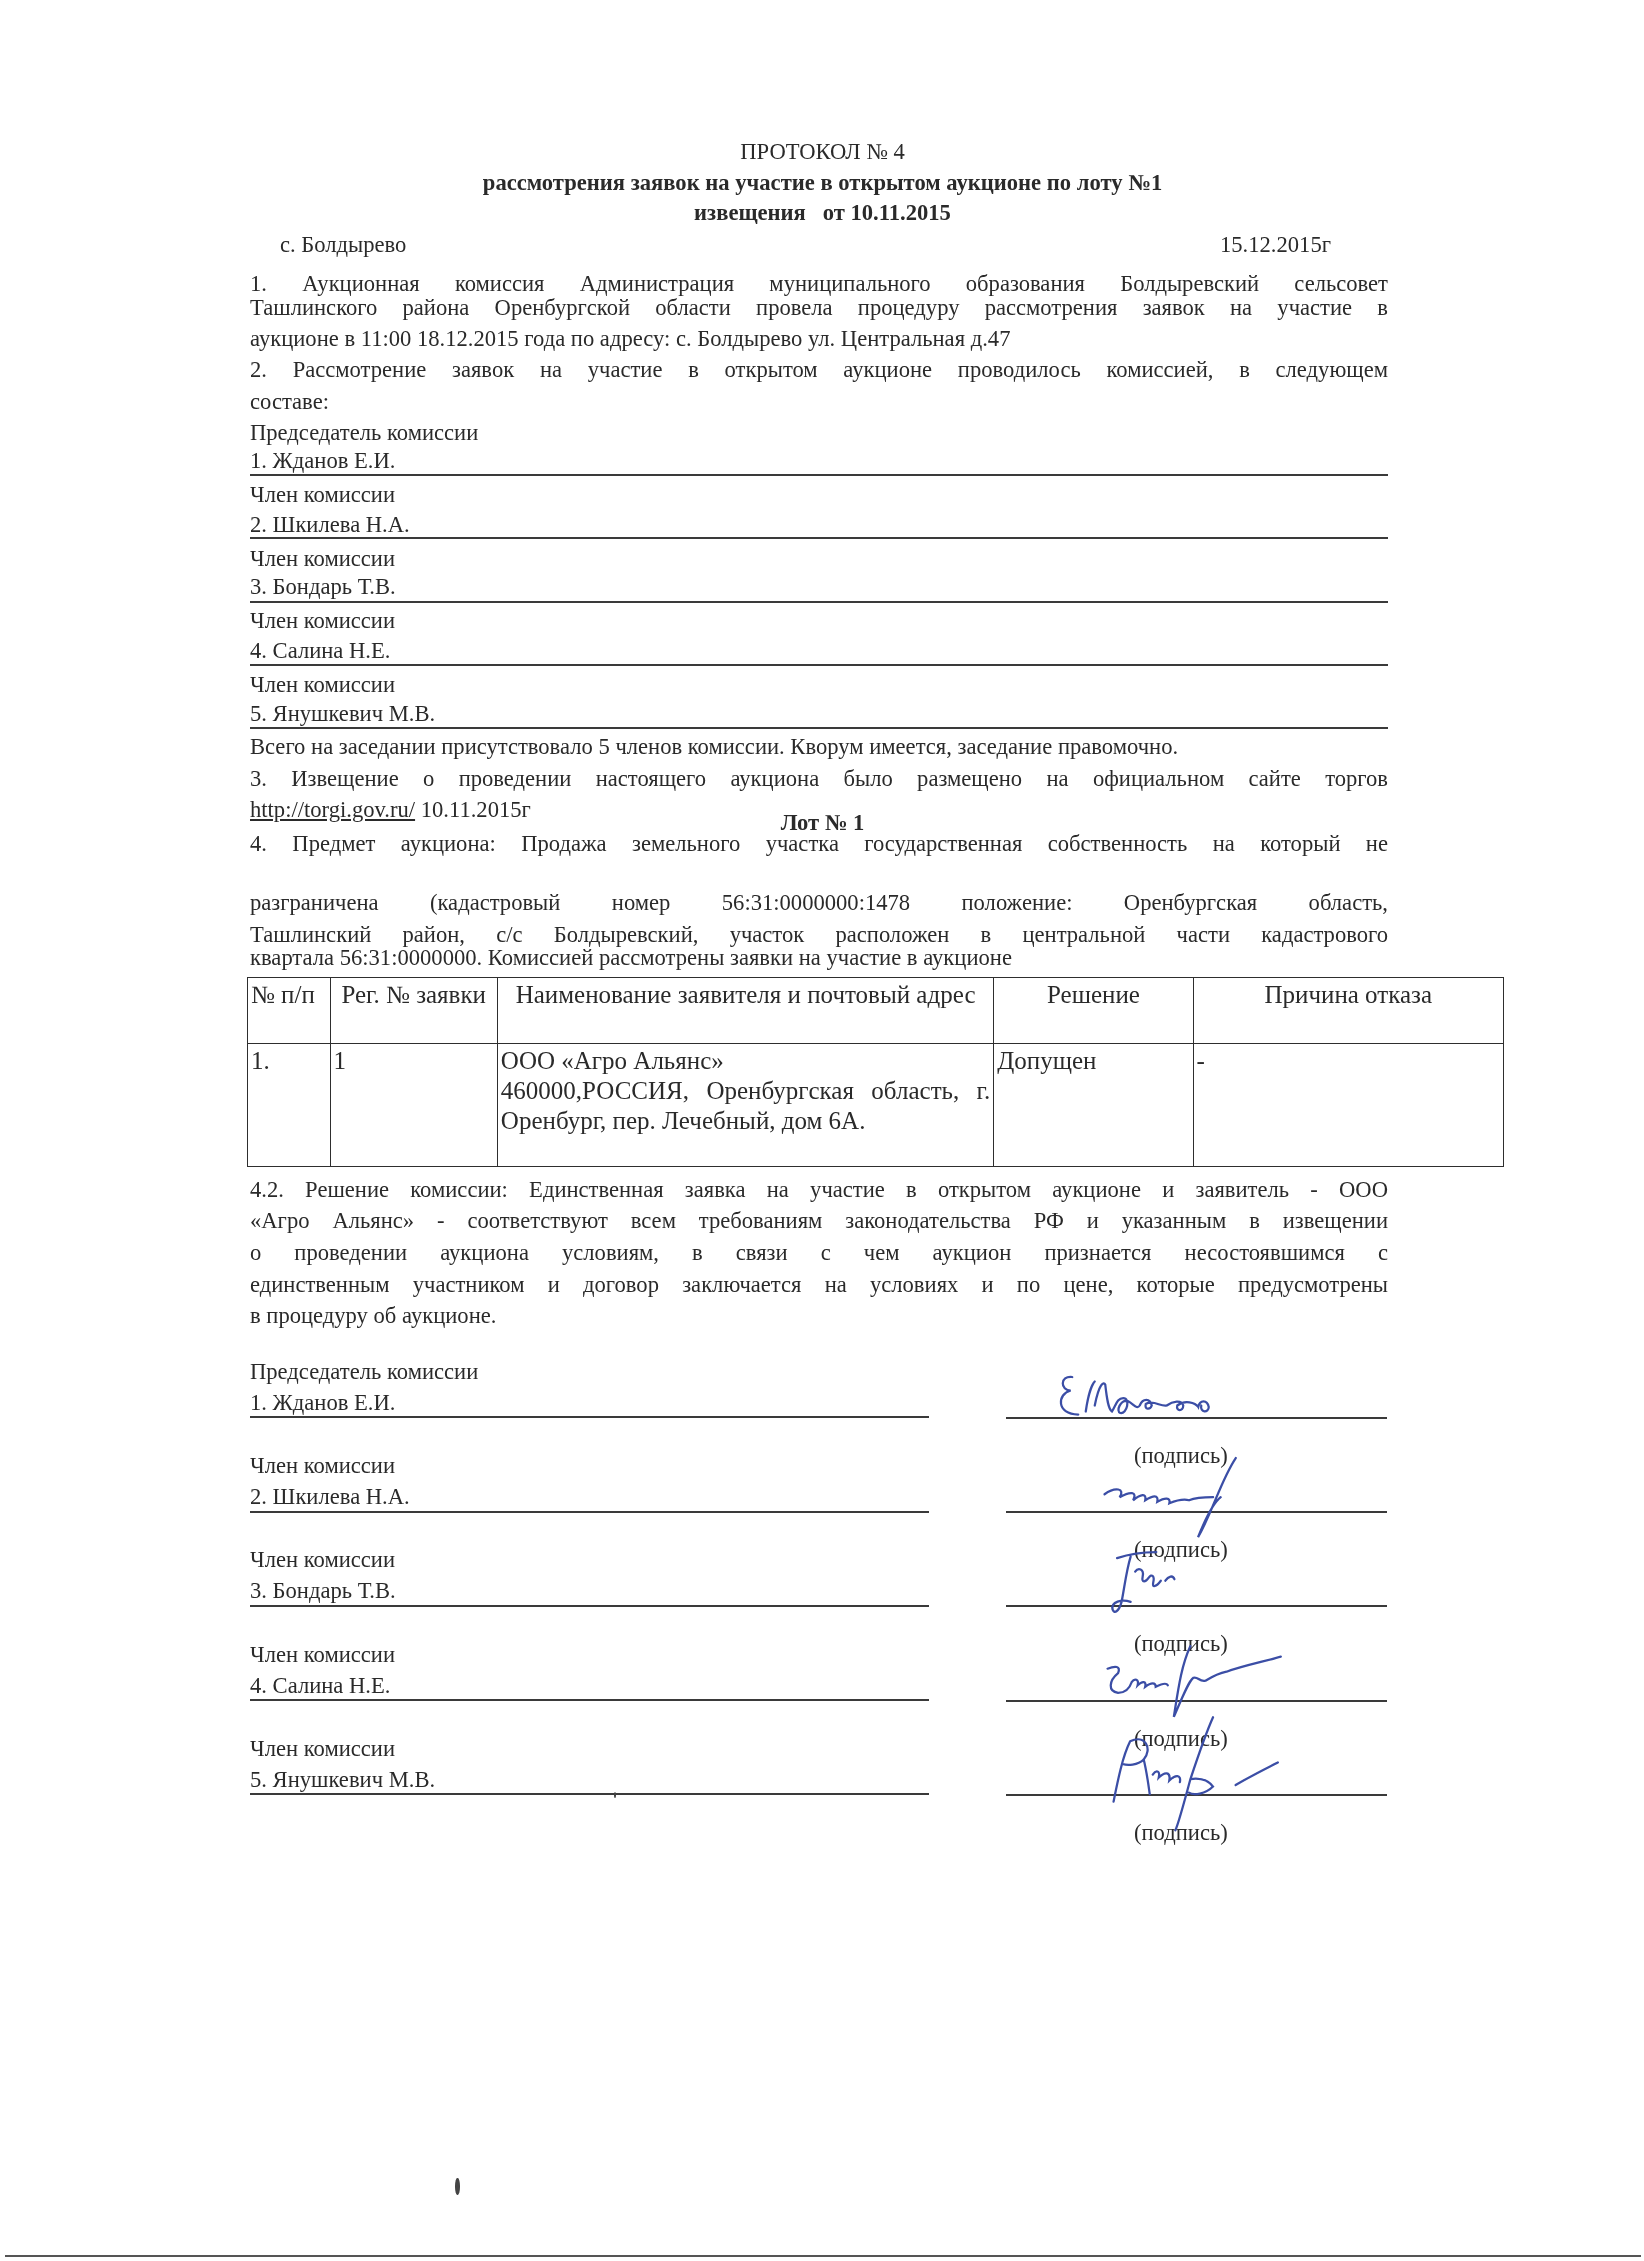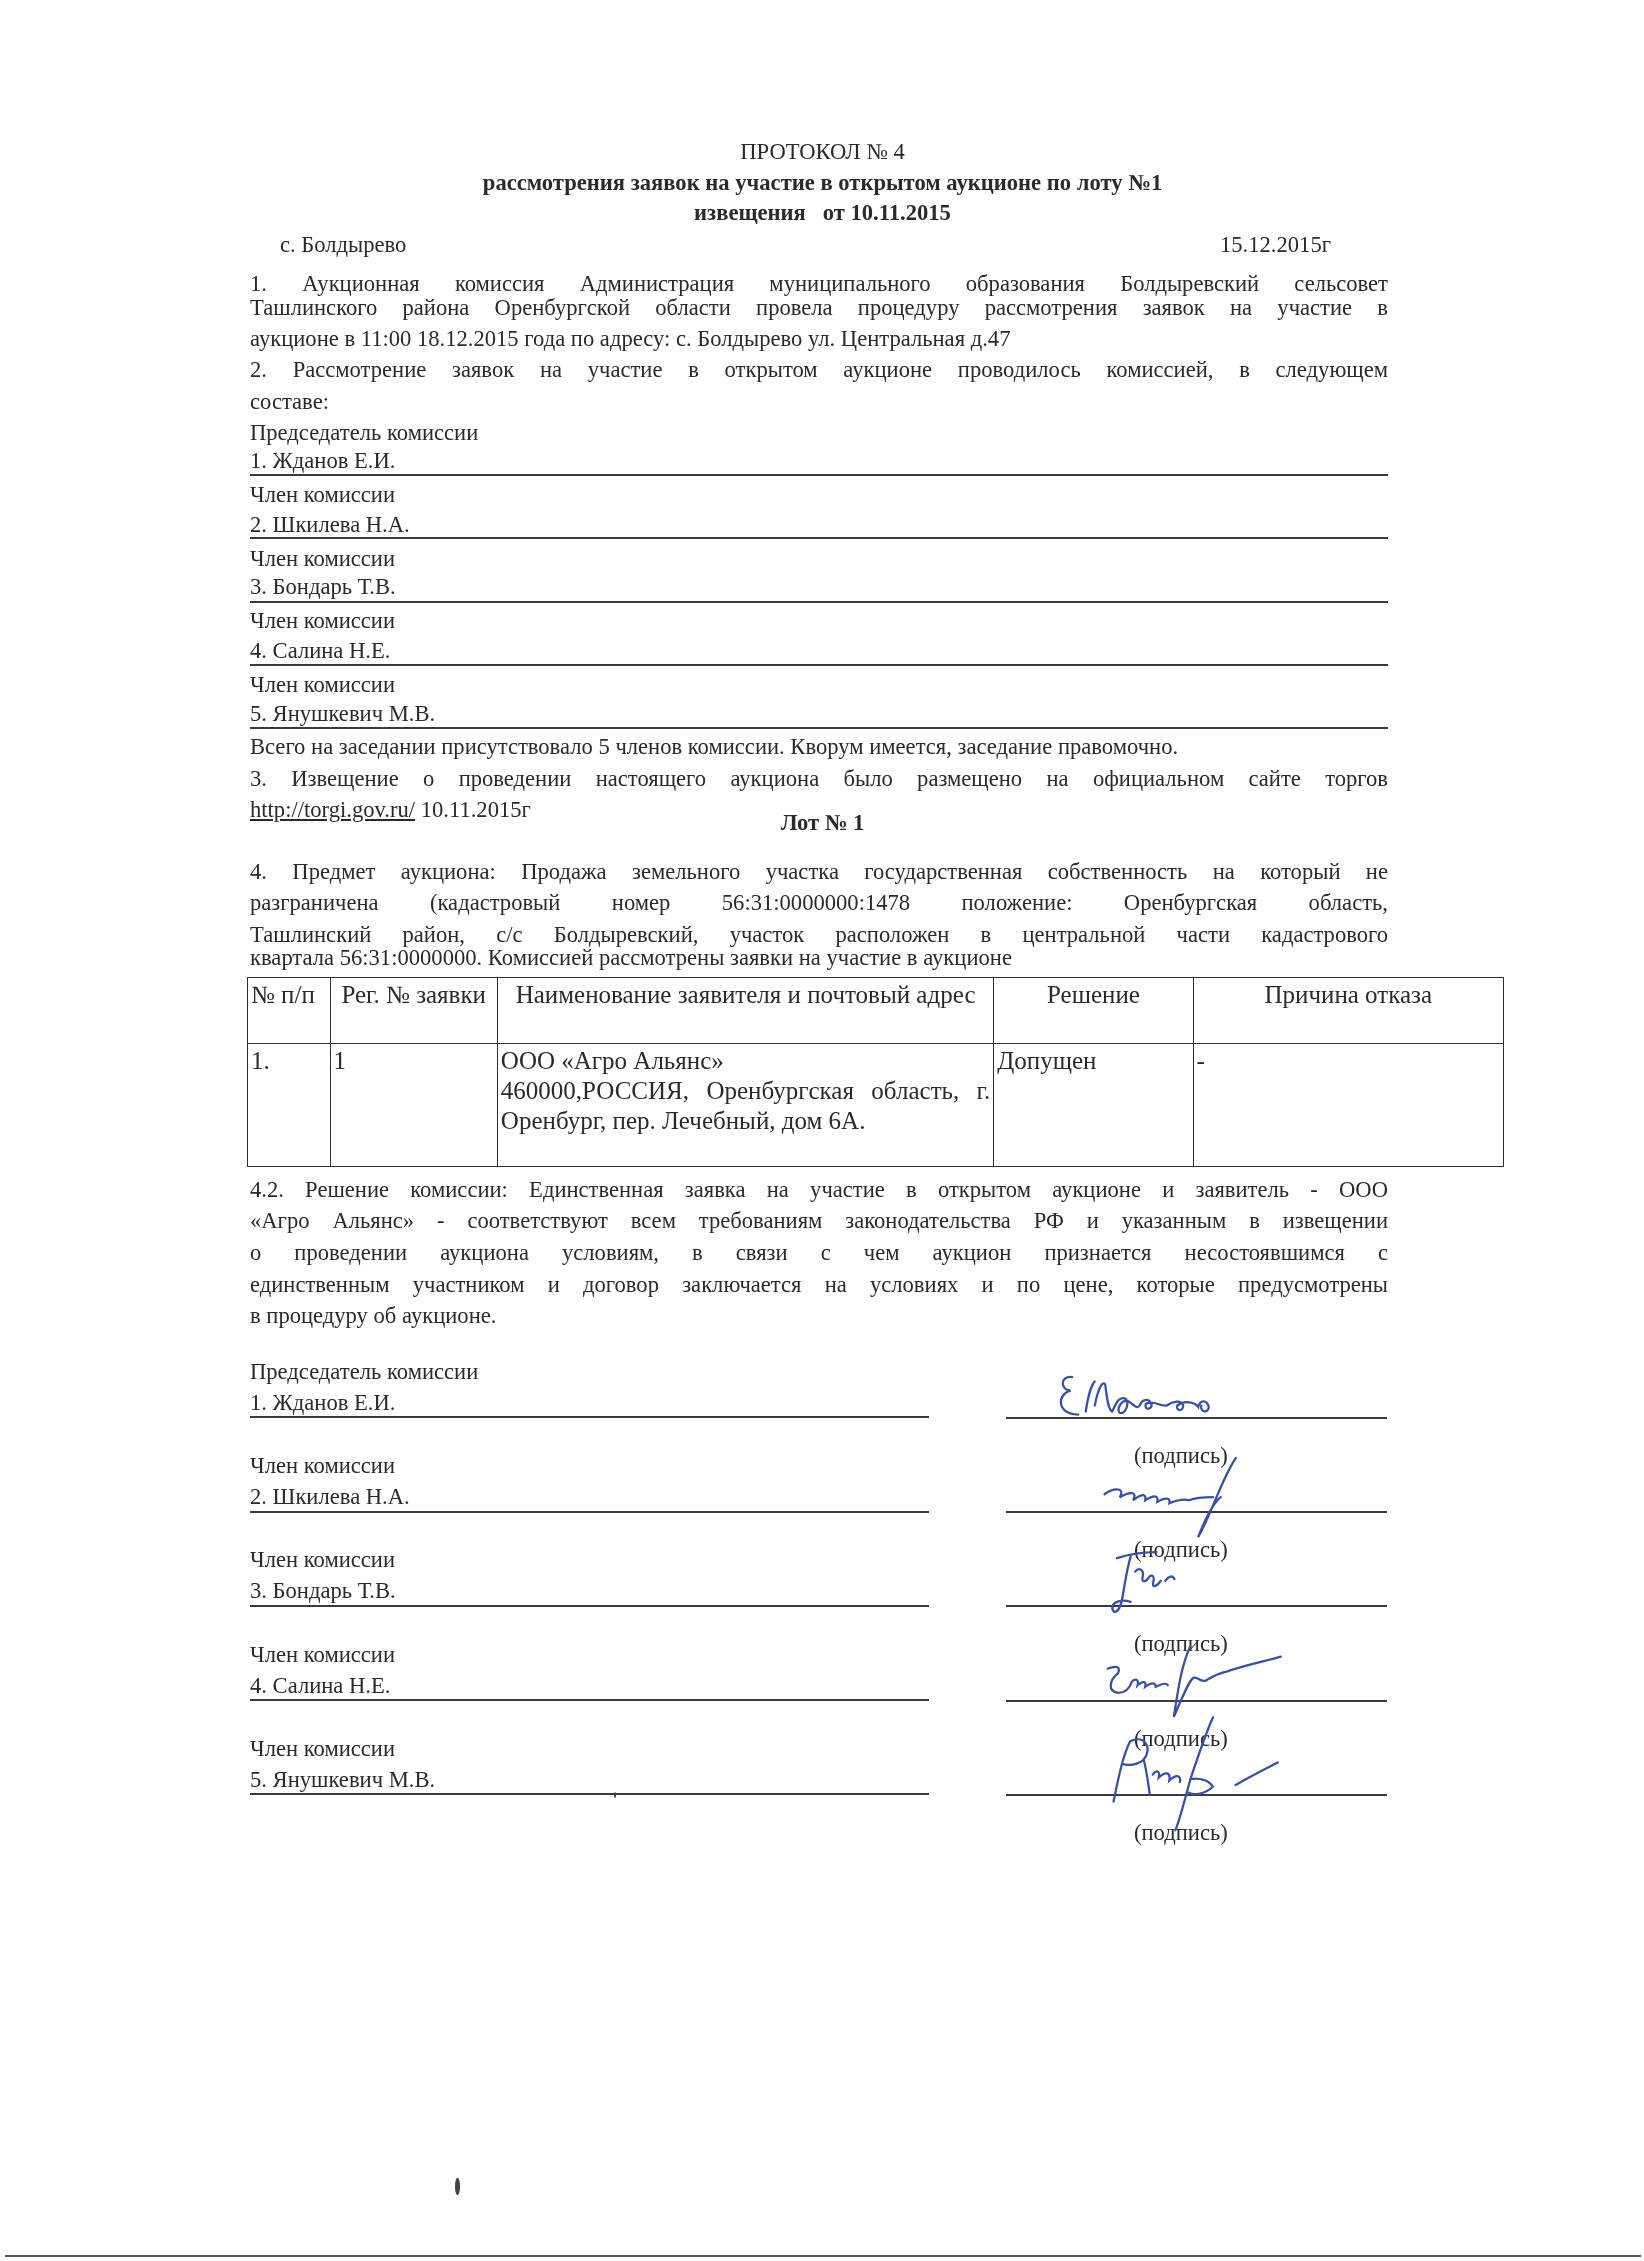--- a/index.html
+++ b/index.html
@@ -65,21 +65,21 @@
 </div>
 
 <div class="abs t" style="left:250px; top:731px;">Всего на заседании присутствовало 5 членов комиссии. Кворум имеется, заседание правомочно.</div>
 
 <div class="just" style="top:763px;">3. Извещение о проведении настоящего аукциона было размещено на официальном сайте торгов</div>
 <div class="abs t" style="left:250px; top:794px;">
   <span class="link">http://torgi.gov.ru/</span><span style="white-space:pre;"> 10.11.2015г</span>
 </div>
 
 <div class="abs t center bold" style="top:783px;margin-top:24px;">Лот № 1</div>
-<div class="just" style="top:856px;">4. Предмет аукциона: Продажа земельного участка государственная собственность на который не</div>
+<div class="just" style="top:828px;">4. Предмет аукциона: Продажа земельного участка государственная собственность на который не</div>
 <div class="just" style="top:887px;">разграничена (кадастровый номер 56:31:0000000:1478 положение: Оренбургская область,</div>
 <div class="just" style="top:919px;">Ташлинский район, с/с Болдыревский, участок расположен в центральной  части кадастрового</div>
 <div class="just last" style="top:942px;">квартала 56:31:0000000. Комиссией рассмотрены заявки на участие в аукционе</div>
 
 <table class="apps">
   <colgroup>
     <col style="width:75px">
       <col style="width:152px">
       <col style="width:451px">
       <col style="width:181px">

